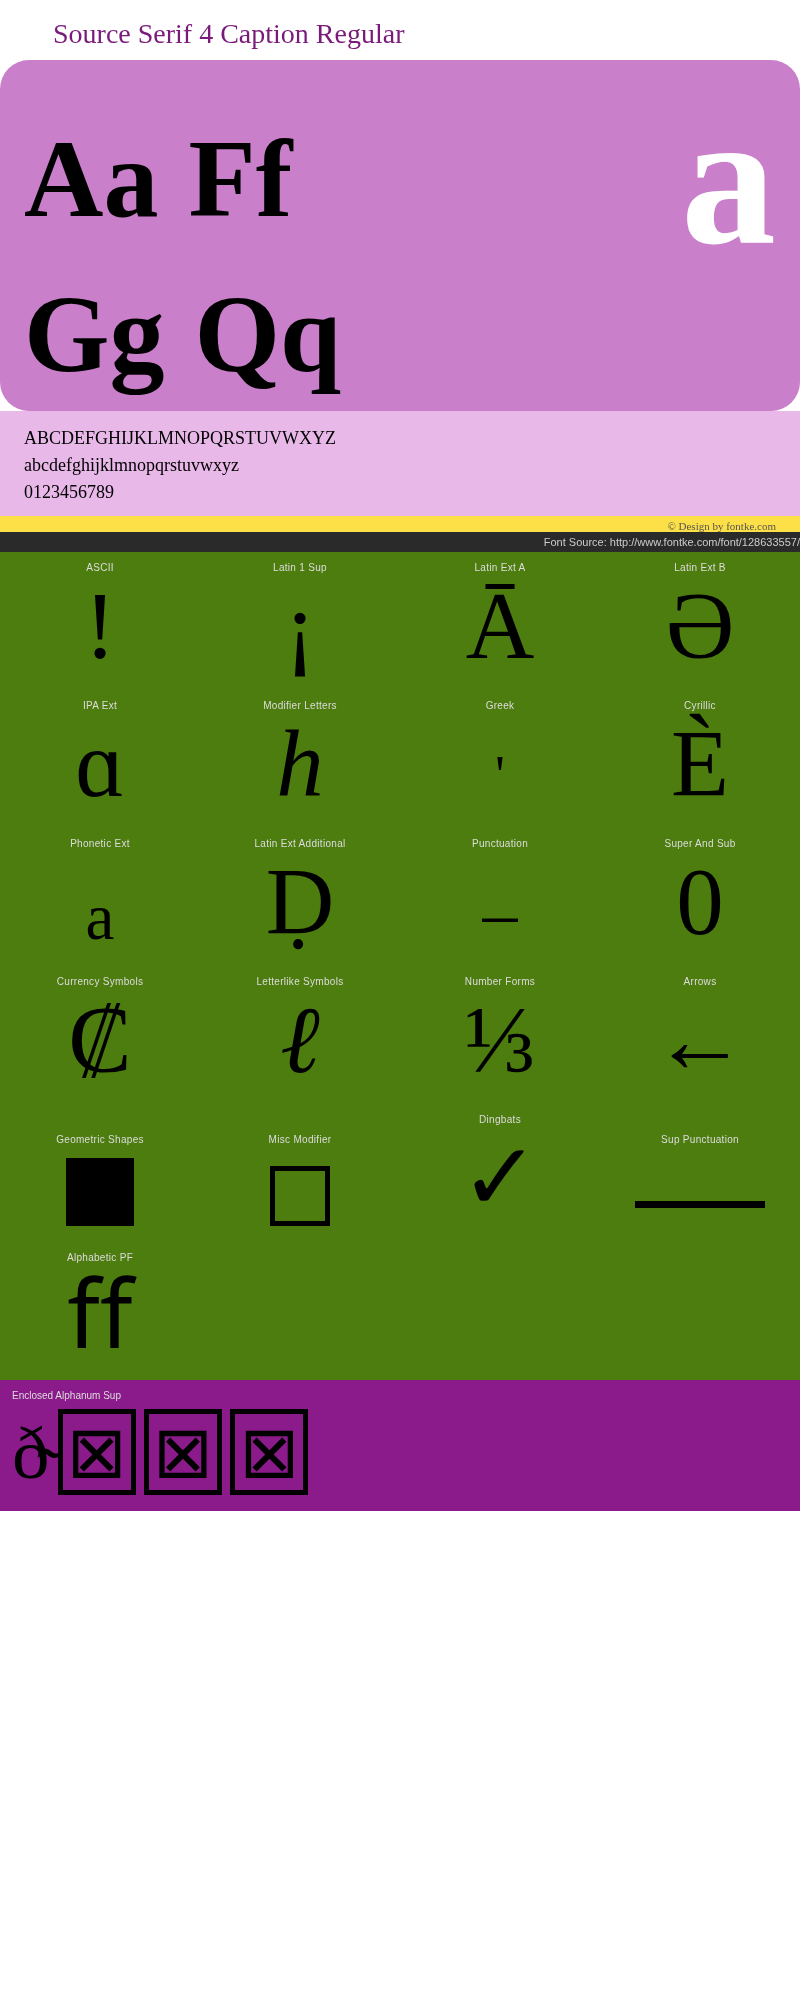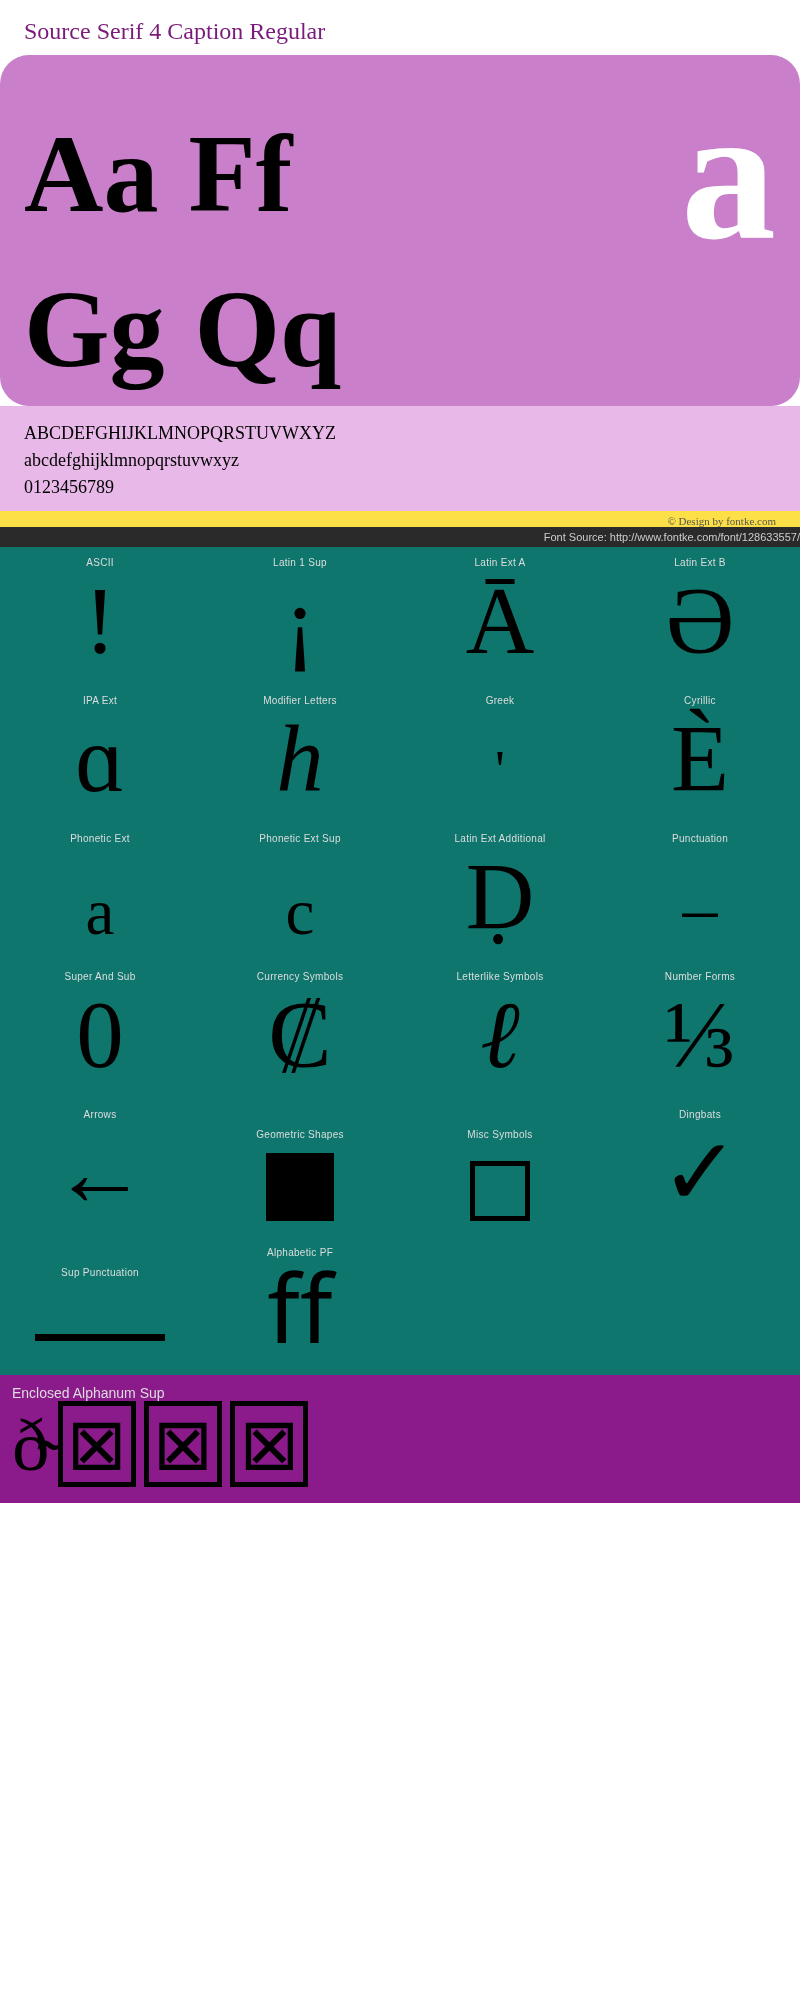--- a/index.html
+++ b/index.html
@@ -8,24 +8,25 @@
       font-family: Georgia, 'Times New Roman', serif;
       background: #fff;
     }
 
     
     .header-section {
       background: #fff;
       padding: 18px 24px 10px 24px;
     }
     .font-title {
-      font-size: 24px;
+      font-size: 28px;
       font-weight: normal;
       color: #7a1a7a;
       font-family: Georgia, serif;
+      margin-left: 29px;
     }
 
     
     .preview-section {
       background: #c97fc9;
       padding: 24px 24px 16px 24px;
       border-radius: 29px;
     }
     .large-chars {
       display: flex;
@@ -69,21 +70,21 @@
       background: #2a2a2a;
       color: #ccc;
       font-size: 11px;
       text-align: right;
       padding: 4px 0;
       font-family: Arial, sans-serif;
     }
 
     
     .char-grid {
-      background: #0f766e;
+      background: #4d7c0f;
       display: grid;
       grid-template-columns: repeat(4, 1fr);
     }
     .char-cell {
       padding: 10px 12px 16px 12px;
       display: flex;
       flex-direction: column;
       align-items: center;
       min-height: 130px;
     }
@@ -132,23 +133,24 @@
       border: 5px solid #000;
       margin-top: auto;
     }
 
     
     .bottom-section {
       background: #8b1a8b;
       padding: 10px 12px 16px 12px;
     }
     .bottom-label {
-      font-size: 14px;
+      font-size: 10px;
       color: #ddd;
       font-family: Arial, sans-serif;
+      margin-bottom: 8px;
     }
     .bottom-chars {
       display: flex;
       align-items: center;
       gap: 8px;
     }
     .bottom-char {
       font-size: 80px;
       color: #000;
       font-family: Georgia, serif;
@@ -216,24 +218,20 @@
 
   <div class="char-cell">
     <div class="char-cell-label">Cyrillic</div>
     <div class="char-symbol-lg">È</div>
   </div>
   <div class="char-cell">
     <div class="char-cell-label">Phonetic Ext</div>
     <div class="char-symbol-sm">a</div>
   </div>
   <div class="char-cell">
-    <div class="char-cell-label">Phonetic Ext Sup</div>
-    <div class="char-symbol-sm">c</div>
-  </div>
-  <div class="char-cell">
     <div class="char-cell-label">Latin Ext Additional</div>
     <div class="char-symbol-lg">Ḍ</div>
   </div>
 
   <div class="char-cell">
     <div class="char-cell-label">Punctuation</div>
     <div style="font-size:70px; color:#000; font-family:Georgia,serif; margin-top:auto; line-height:0.6; padding-bottom:15px;">–</div>
   </div>
   <div class="char-cell">
     <div class="char-cell-label">Super And Sub</div>
@@ -255,21 +253,21 @@
   <div class="char-cell">
     <div class="char-cell-label">Arrows</div>
     <div class="char-symbol-lg">←</div>
   </div>
   <div class="char-cell" style="justify-content:flex-start; padding-top:30px;">
     <div class="char-cell-label">Geometric Shapes</div>
     <div class="black-square"></div>
   </div>
 
   <div class="char-cell" style="justify-content:flex-start; padding-top:30px;">
-    <div class="char-cell-label">Misc Symbols</div>
+    <div class="char-cell-label">Misc Modifier</div>
     <div class="square-outline"></div>
   </div>
   <div class="char-cell">
     <div class="char-cell-label">Dingbats</div>
     <div class="char-symbol-lg">✓</div>
   </div>
   <div class="char-cell" style="justify-content:flex-start; padding-top:30px;">
     <div class="char-cell-label">Sup Punctuation</div>
     <div style="width:130px; height:7px; background:#000; margin-top:50px;"></div>
   </div>

